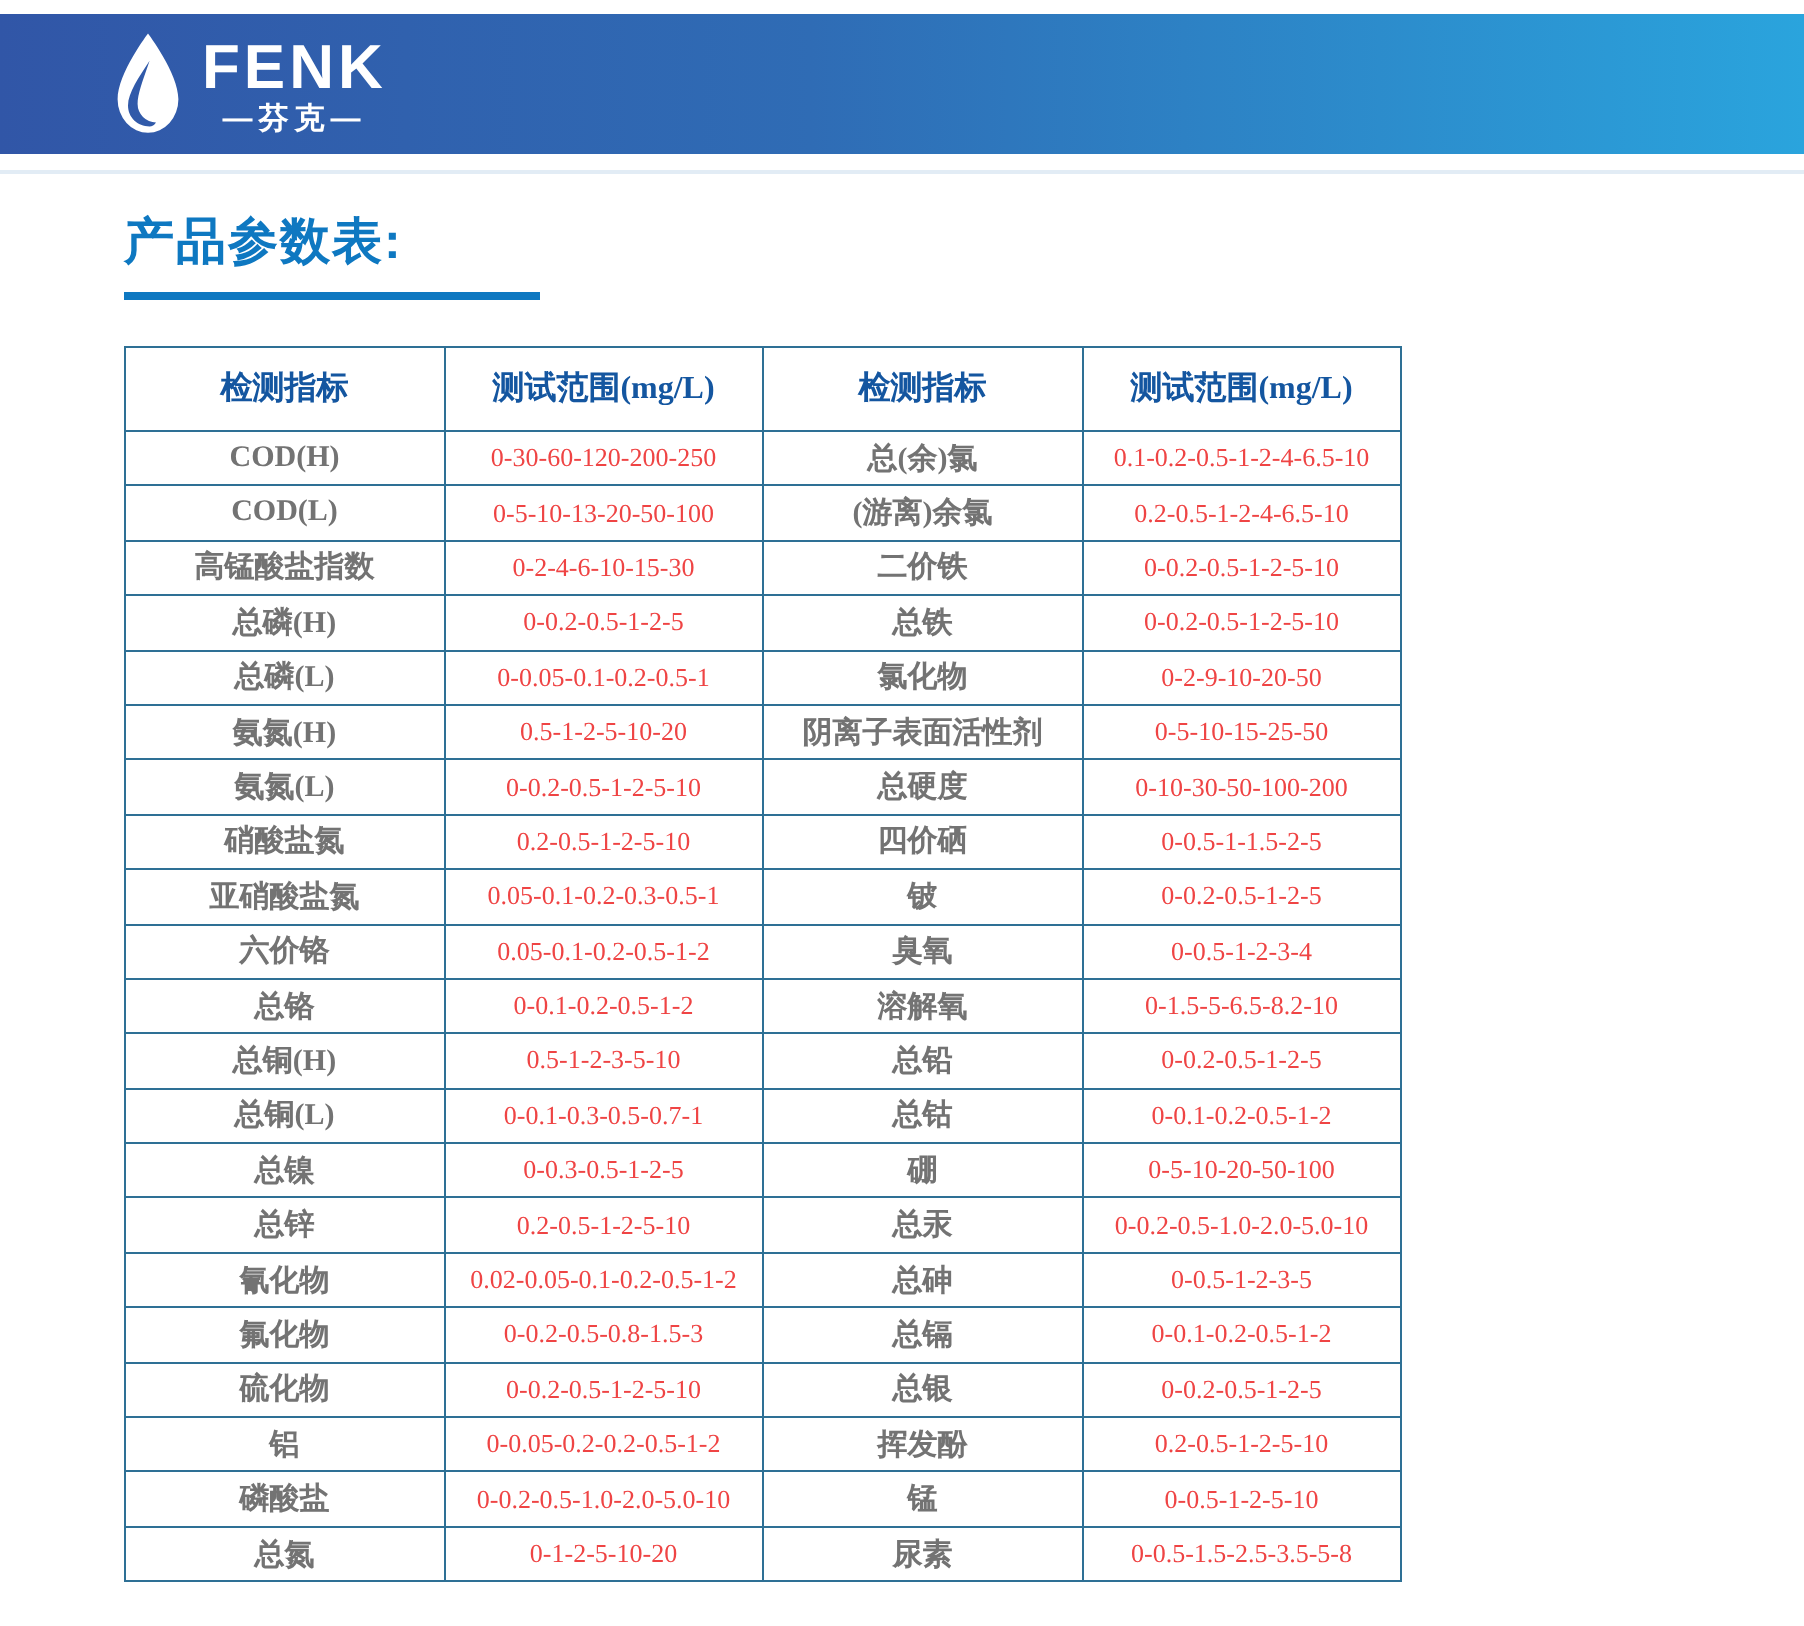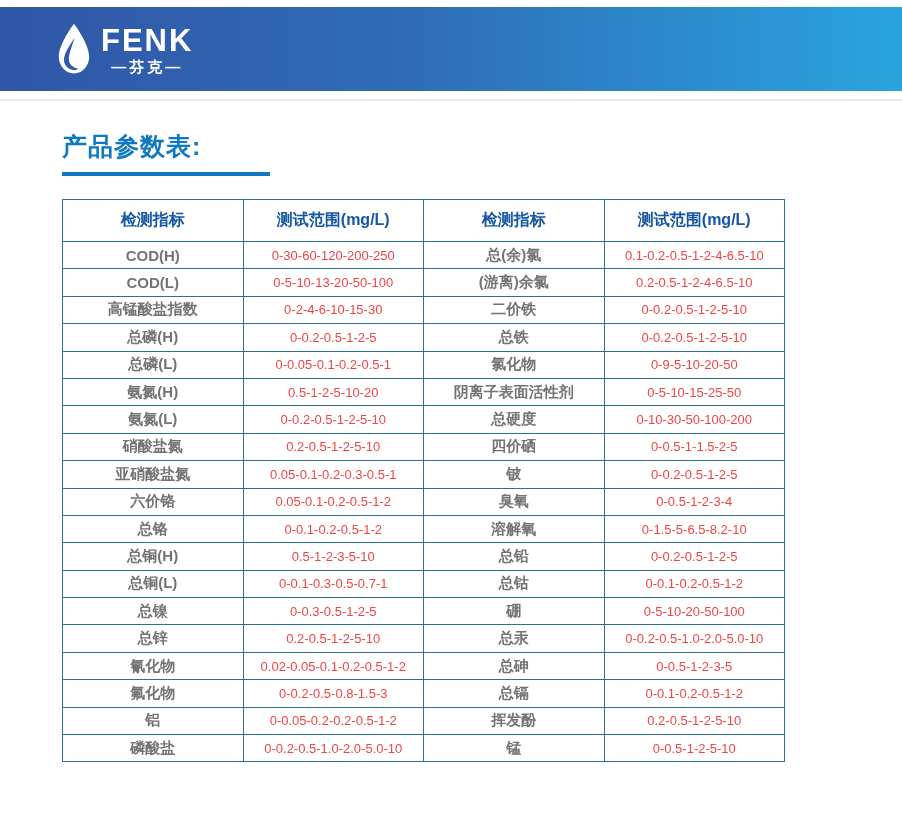--- a/index.html
+++ b/index.html
@@ -3,40 +3,40 @@
 <meta charset="utf-8">
 <style>
   html,body{margin:0;padding:0;}
   body{
     width:902px;height:813px;background:#ffffff;overflow:hidden;
     font-family:"Liberation Sans","DejaVu Sans",sans-serif;
     -webkit-font-smoothing:antialiased;
   }
   
   .topbar{
-    margin-top:7px;height:84px;
+    margin-top:7px;height:70px;
     background:linear-gradient(90deg,#3156a7 0%,#2f6cb5 45%,#2aa4dd 100%);
     display:flex;align-items:center;justify-content:space-between;
     padding:0 18px 0 54px;box-sizing:border-box;
   }
   .logo{display:flex;align-items:center;}
   .logo svg{width:40px;height:56px;margin-right:7px;display:block;}
   .logo-texts{display:flex;flex-direction:column;align-items:center;line-height:1;}
   .brand-en{color:#fff;font-size:31px;font-weight:bold;letter-spacing:2px;}
   .brand-cn{color:#fff;font-size:15px;font-weight:bold;letter-spacing:3px;margin-top:3px;}
   .bar-title{color:#fff;font-size:33px;font-weight:bold;letter-spacing:2px;}
   .hairline{height:2px;background:#e2ecf5;margin-top:8px;}
   
-  .section{margin:29px 0 0 62px;}
+  .section{margin:17px 0 0 62px;}
   .section-title{color:#0e78c1;font-size:25px;font-weight:bold;letter-spacing:1px;}
   .title-underline{width:208px;height:4px;background:#0e78c1;margin-top:9px;}
   
   table.params{
     border-collapse:collapse;table-layout:fixed;
-    margin:23px 0 0 62px;width:723px;
+    margin:23px 0 0 62px;width:639px;font-family:Liberation Serif, serif;
   }
   .params th,.params td{
     border:1px solid #2e7095;text-align:center;vertical-align:middle;
     padding:0 2px;overflow:hidden;white-space:nowrap;
   }
   .params th{
     height:41px;color:#1456a0;font-size:16px;font-weight:bold;
   }
   .params td{height:26.4px;}
   .params td.ind{color:#737373;font-weight:bold;font-size:15px;}
@@ -97,21 +97,21 @@
       <tr>
         <td class="ind">总磷(H)</td>
         <td class="rng">0-0.2-0.5-1-2-5</td>
         <td class="ind">总铁</td>
         <td class="rng">0-0.2-0.5-1-2-5-10</td>
       </tr>
       <tr>
         <td class="ind">总磷(L)</td>
         <td class="rng">0-0.05-0.1-0.2-0.5-1</td>
         <td class="ind">氯化物</td>
-        <td class="rng">0-9-5-10-20-50</td>
+        <td class="rng">0-2-9-10-20-50</td>
       </tr>
       <tr>
         <td class="ind">氨氮(H)</td>
         <td class="rng">0.5-1-2-5-10-20</td>
         <td class="ind">阴离子表面活性剂</td>
         <td class="rng">0-5-10-15-25-50</td>
       </tr>
       <tr>
         <td class="ind">氨氮(L)</td>
         <td class="rng">0-0.2-0.5-1-2-5-10</td>
@@ -172,25 +172,37 @@
         <td class="ind">总砷</td>
         <td class="rng">0-0.5-1-2-3-5</td>
       </tr>
       <tr>
         <td class="ind">氟化物</td>
         <td class="rng">0-0.2-0.5-0.8-1.5-3</td>
         <td class="ind">总镉</td>
         <td class="rng">0-0.1-0.2-0.5-1-2</td>
       </tr>
       <tr>
+        <td class="ind">硫化物</td>
+        <td class="rng">0-0.2-0.5-1-2-5-10</td>
+        <td class="ind">总银</td>
+        <td class="rng">0-0.2-0.5-1-2-5</td>
+      </tr>
+      <tr>
         <td class="ind">铝</td>
         <td class="rng">0-0.05-0.2-0.2-0.5-1-2</td>
         <td class="ind">挥发酚</td>
         <td class="rng">0.2-0.5-1-2-5-10</td>
       </tr>
       <tr>
         <td class="ind">磷酸盐</td>
         <td class="rng">0-0.2-0.5-1.0-2.0-5.0-10</td>
         <td class="ind">锰</td>
         <td class="rng">0-0.5-1-2-5-10</td>
       </tr>
+      <tr>
+        <td class="ind">总氮</td>
+        <td class="rng">0-1-2-5-10-20</td>
+        <td class="ind">尿素</td>
+        <td class="rng">0-0.5-1.5-2.5-3.5-5-8</td>
+      </tr>
     </tbody>
 </table>
 
 </body></html>

